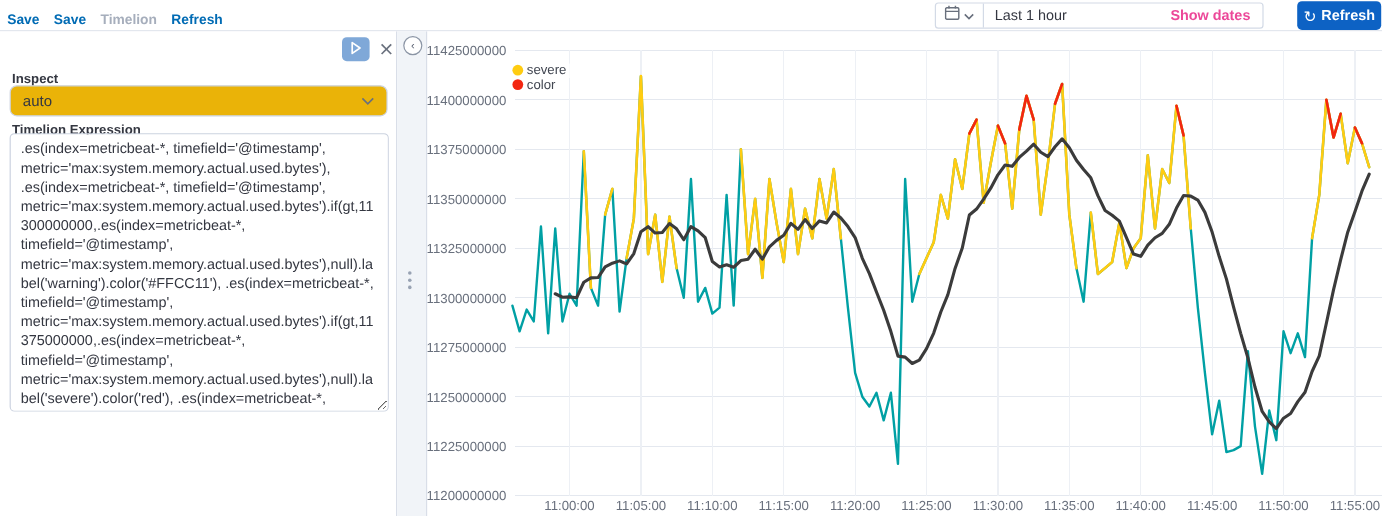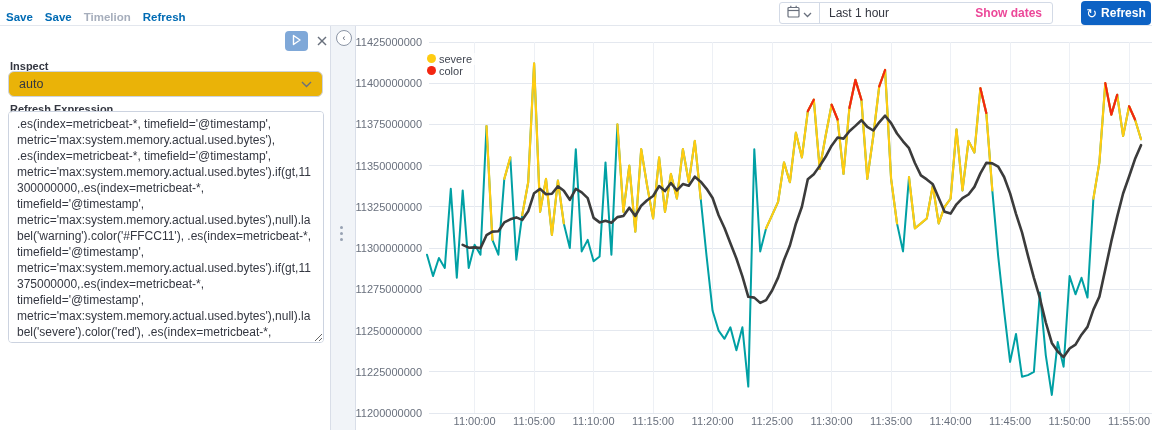--- a/index.html
+++ b/index.html
@@ -120,21 +120,21 @@
     <label class="field-label" style="top:34px;">Inspect</label>
     <div class="select-box">
       <span class="sel-val">auto</span>
       <span>
         <svg width="11" height="7" viewBox="0 0 11 7" fill="none" stroke="#69707d" stroke-width="1.4">
           <path d="M1 1 L5.5 5.5 L10 1"></path>
         </svg>
       </span>
     </div>
 
-    <label class="field-label" style="top:77px;">Refresh Expression</label>
+    <label class="field-label" style="top:77px;">Timelion Expression</label>
     <textarea class="expr-area" spellcheck="false" style="">.es(index=metricbeat-*, timefield='@timestamp', metric='max:system.memory.actual.used.bytes'), .es(index=metricbeat-*, timefield='@timestamp', metric='max:system.memory.actual.used.bytes').if(gt,11300000000,.es(index=metricbeat-*, timefield='@timestamp', metric='max:system.memory.actual.used.bytes'),null).label('warning').color('#FFCC11'), .es(index=metricbeat-*, timefield='@timestamp', metric='max:system.memory.actual.used.bytes').if(gt,11375000000,.es(index=metricbeat-*, timefield='@timestamp', metric='max:system.memory.actual.used.bytes'),null).label('severe').color('red'), .es(index=metricbeat-*, timefield='@timestamp', metric='max:system.memory.actual.used.bytes').mvavg(10)</textarea>
   </div>
 
   <div class="splitter">
     <button class="collapse-btn">‹</button>
     <div class="drag-handle">
         <i></i>
         <i></i>
         <i></i>
       </div>

